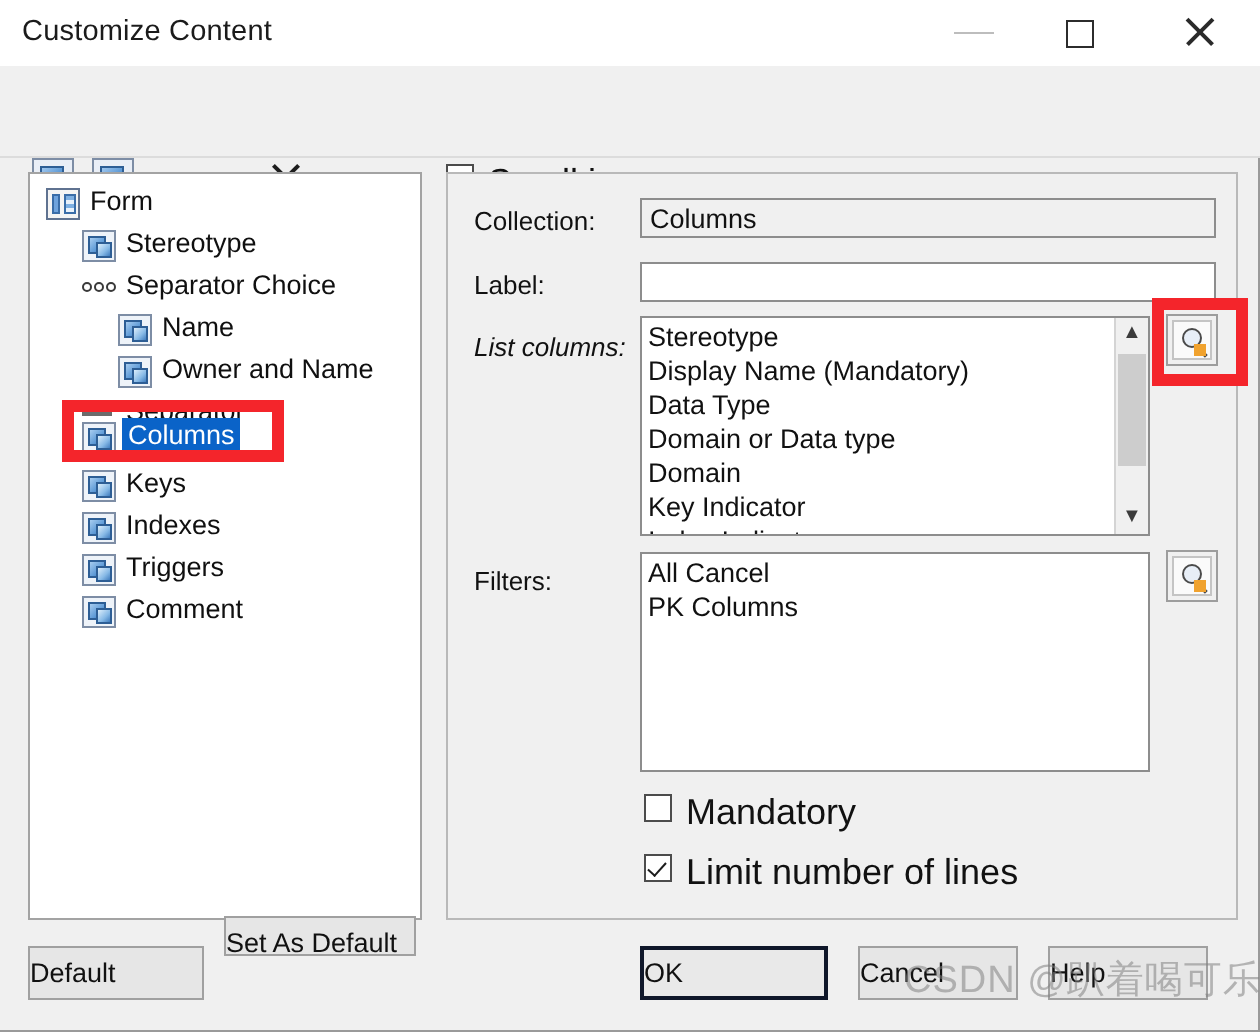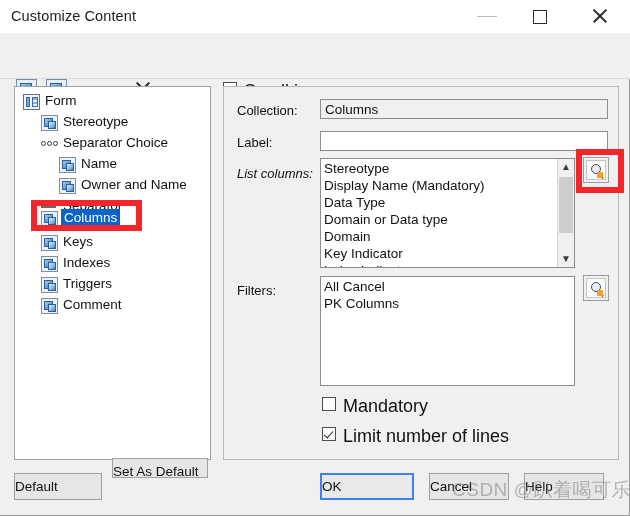--- a/index.html
+++ b/index.html
@@ -488,21 +488,21 @@
     color: #111;
     text-align: left;
     line-height: 25px;
     white-space: nowrap;
   }
   #btn-default { left: 14px; top: 473px; width: 88px; height: 27px; }
   #btn-setdefault { left: 112px; top: 458px; width: 96px; height: 20px; }
   #btn-ok {
     left: 320px; top: 473px; width: 94px; height: 27px;
     background: #e9e9e9;
-    border: 2px solid #3b82f6;
+    border: 2px solid #0f172a;
     line-height: 23px;
   }
   #btn-cancel { left: 429px; top: 473px; width: 80px; height: 27px; }
   #btn-help   { left: 524px; top: 473px; width: 80px; height: 27px; }
 
   
   .redbox {
     position: absolute;
     border: 6px solid #f4252b;
     box-sizing: border-box;

